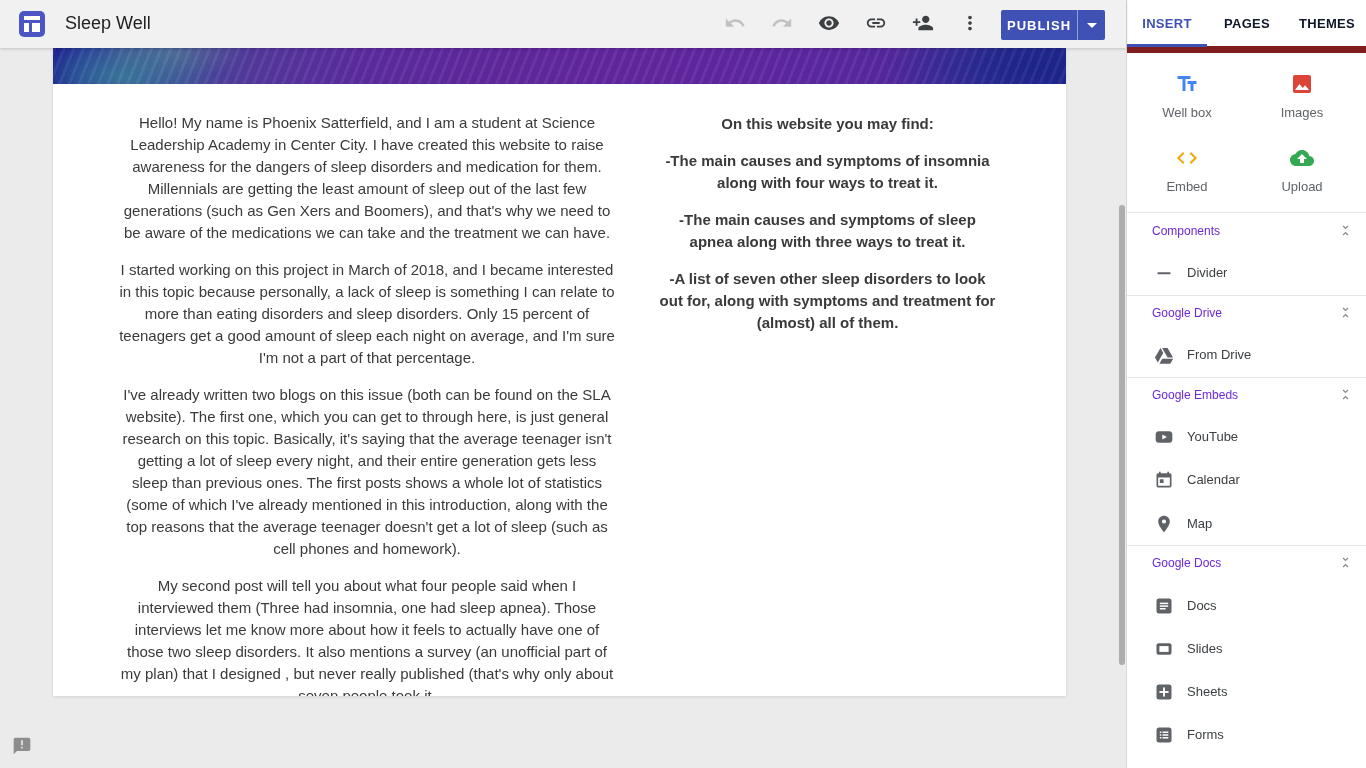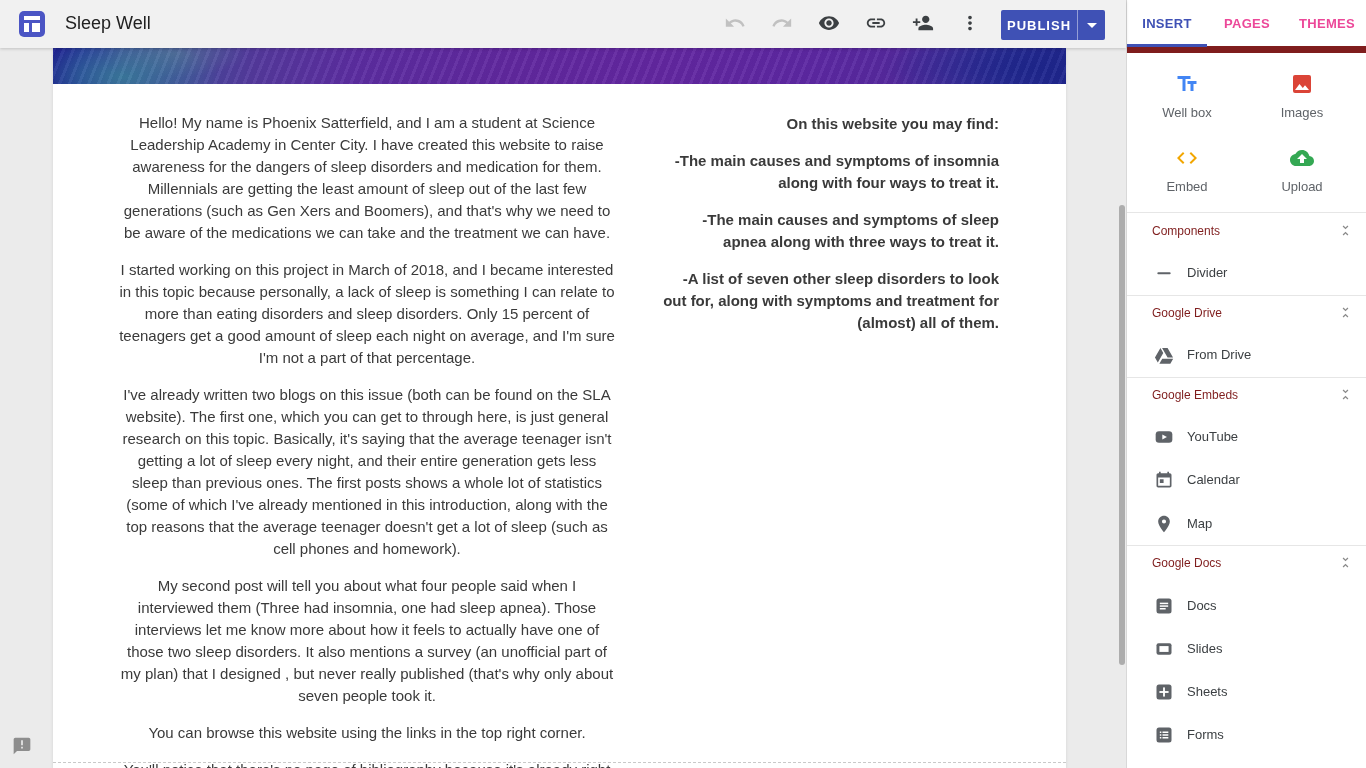--- a/index.html
+++ b/index.html
@@ -23,52 +23,52 @@
   .publish { position:absolute; left:1001px; top:10px; height:30px; display:flex; border-radius:2px; overflow:hidden; }
   .publish .main { width:77px; background:#3f51b5; color:#fff; border:none; font-family:"Liberation Sans",sans-serif;
                    font-size:13px; font-weight:bold; letter-spacing:1px; cursor:pointer;
                    border-right:1px solid rgba(255,255,255,.45); }
   .publish .caret { width:27px; background:#3f51b5; border:none; cursor:pointer; position:relative; }
   .publish .caret:after { content:""; position:absolute; left:9px; top:13px; border-left:5px solid transparent;
                           border-right:5px solid transparent; border-top:5px solid #fff; }
 
   
   .canvas { position:absolute; left:0; top:48px; width:1126px; height:720px; background:#ebebeb; }
-  .page { position:absolute; left:53px; top:0; width:1013px; height:720px; background:#fff;
+  .page { position:absolute; left:53px; top:0; width:1013px; height:648px; background:#fff;
           box-shadow:0 1px 3px rgba(0,0,0,.10); overflow:hidden; }
   .banner { position:absolute; left:0; top:0; width:1013px; height:36px;
     background-image:
       repeating-linear-gradient(112deg, rgba(255,255,255,.05) 0 3px, rgba(0,0,0,.04) 3px 9px),
       radial-gradient(150px 55px at 7% 80%, rgba(52,150,155,.55), transparent 65%),
       radial-gradient(120px 40px at 12% 15%, rgba(110,180,150,.30), transparent 60%),
       radial-gradient(220px 60px at 97% 55%, rgba(28,36,140,.85), transparent 70%),
       linear-gradient(96deg,#1f2292 0%,#2b3f9d 3%,#41549f 7%,#474a9d 13%,#54399d 20%,#5c2da1 30%,#61289f 45%,#6327a1 60%,#5d28a3 75%,#55299e 83%,#44309d 89%,#2c2f96 94%,#222790 100%);
   }
   .col { position:absolute; font-size:15px; line-height:22px; color:#3a3a3a; }
   .col p { margin-bottom:15px; }
   .col-left  { left:66px;  top:64px; width:496px; text-align:center; }
-  .col-right { left:603px; top:65px; width:343px; font-weight:bold; text-align:right; }
+  .col-right { left:603px; top:65px; width:343px; font-weight:bold; text-align:center; }
   .link { cursor:pointer; }
   .dashed { position:absolute; left:0; top:714px; width:1013px; border-top:1px dashed #c9c9c9; }
   .feedback { position:absolute; left:12px; top:736px; width:20px; height:20px; cursor:pointer; }
   .feedback svg { width:20px; height:20px; fill:#8d8d8d; }
 
   
   .panel { position:absolute; left:1126px; top:0; width:240px; height:768px; background:#fff;
            border-left:1px solid #d8d8d8; z-index:20; }
   .tabs { position:absolute; left:0; top:0; width:240px; height:53px; border-bottom:7px solid #7f1d1d; display:flex; }
   .tab { flex:1; border:none; background:none; font-family:"Liberation Sans",sans-serif; font-size:13px;
-         font-weight:bold; letter-spacing:.3px; color:#ec4899; cursor:pointer; position:relative; }
+         font-weight:bold; letter-spacing:.3px; color:#0f172a; cursor:pointer; position:relative; }
   .tab.active { color:#3f51b5; }
   .tab.active:after { content:""; position:absolute; left:0; bottom:-1px; width:100%; height:3px; background:#3f51b5; }
   .tile { position:absolute; width:110px; height:60px; text-align:center; cursor:pointer; }
   .tile svg { width:24px; height:24px; }
   .tile .tlabel { margin-top:5px; font-size:13px; color:#5f6368; }
   .sep { position:absolute; left:0; width:240px; border-top:1px solid #e6e6e6; }
-  .sec-title { position:absolute; left:25px; font-size:12px; color:#7f1d1d; }
+  .sec-title { position:absolute; left:25px; font-size:12px; color:#6d28d9; }
   .fold { position:absolute; left:211px; width:16px; height:16px; cursor:pointer; }
   .fold svg { width:15px; height:15px; fill:#8a8a8a; }
   .row { position:absolute; left:0; width:240px; height:40px; cursor:pointer;padding-left:48px; }
   .row .ricon { position:absolute; left:27px; top:10px; width:20px; height:20px; }
   .row .ricon svg { width:20px; height:20px; }
   .row .rlabel { position:absolute; left:60px; top:12px; font-size:13px; color:#3c4043; }
   .g { fill:#5f6368; }
   .scrollthumb { position:absolute; left:1119px; top:205px; width:6px; height:460px;
                  background:#adadad; border-radius:3px; z-index:25; cursor:grab; }
 </style>

